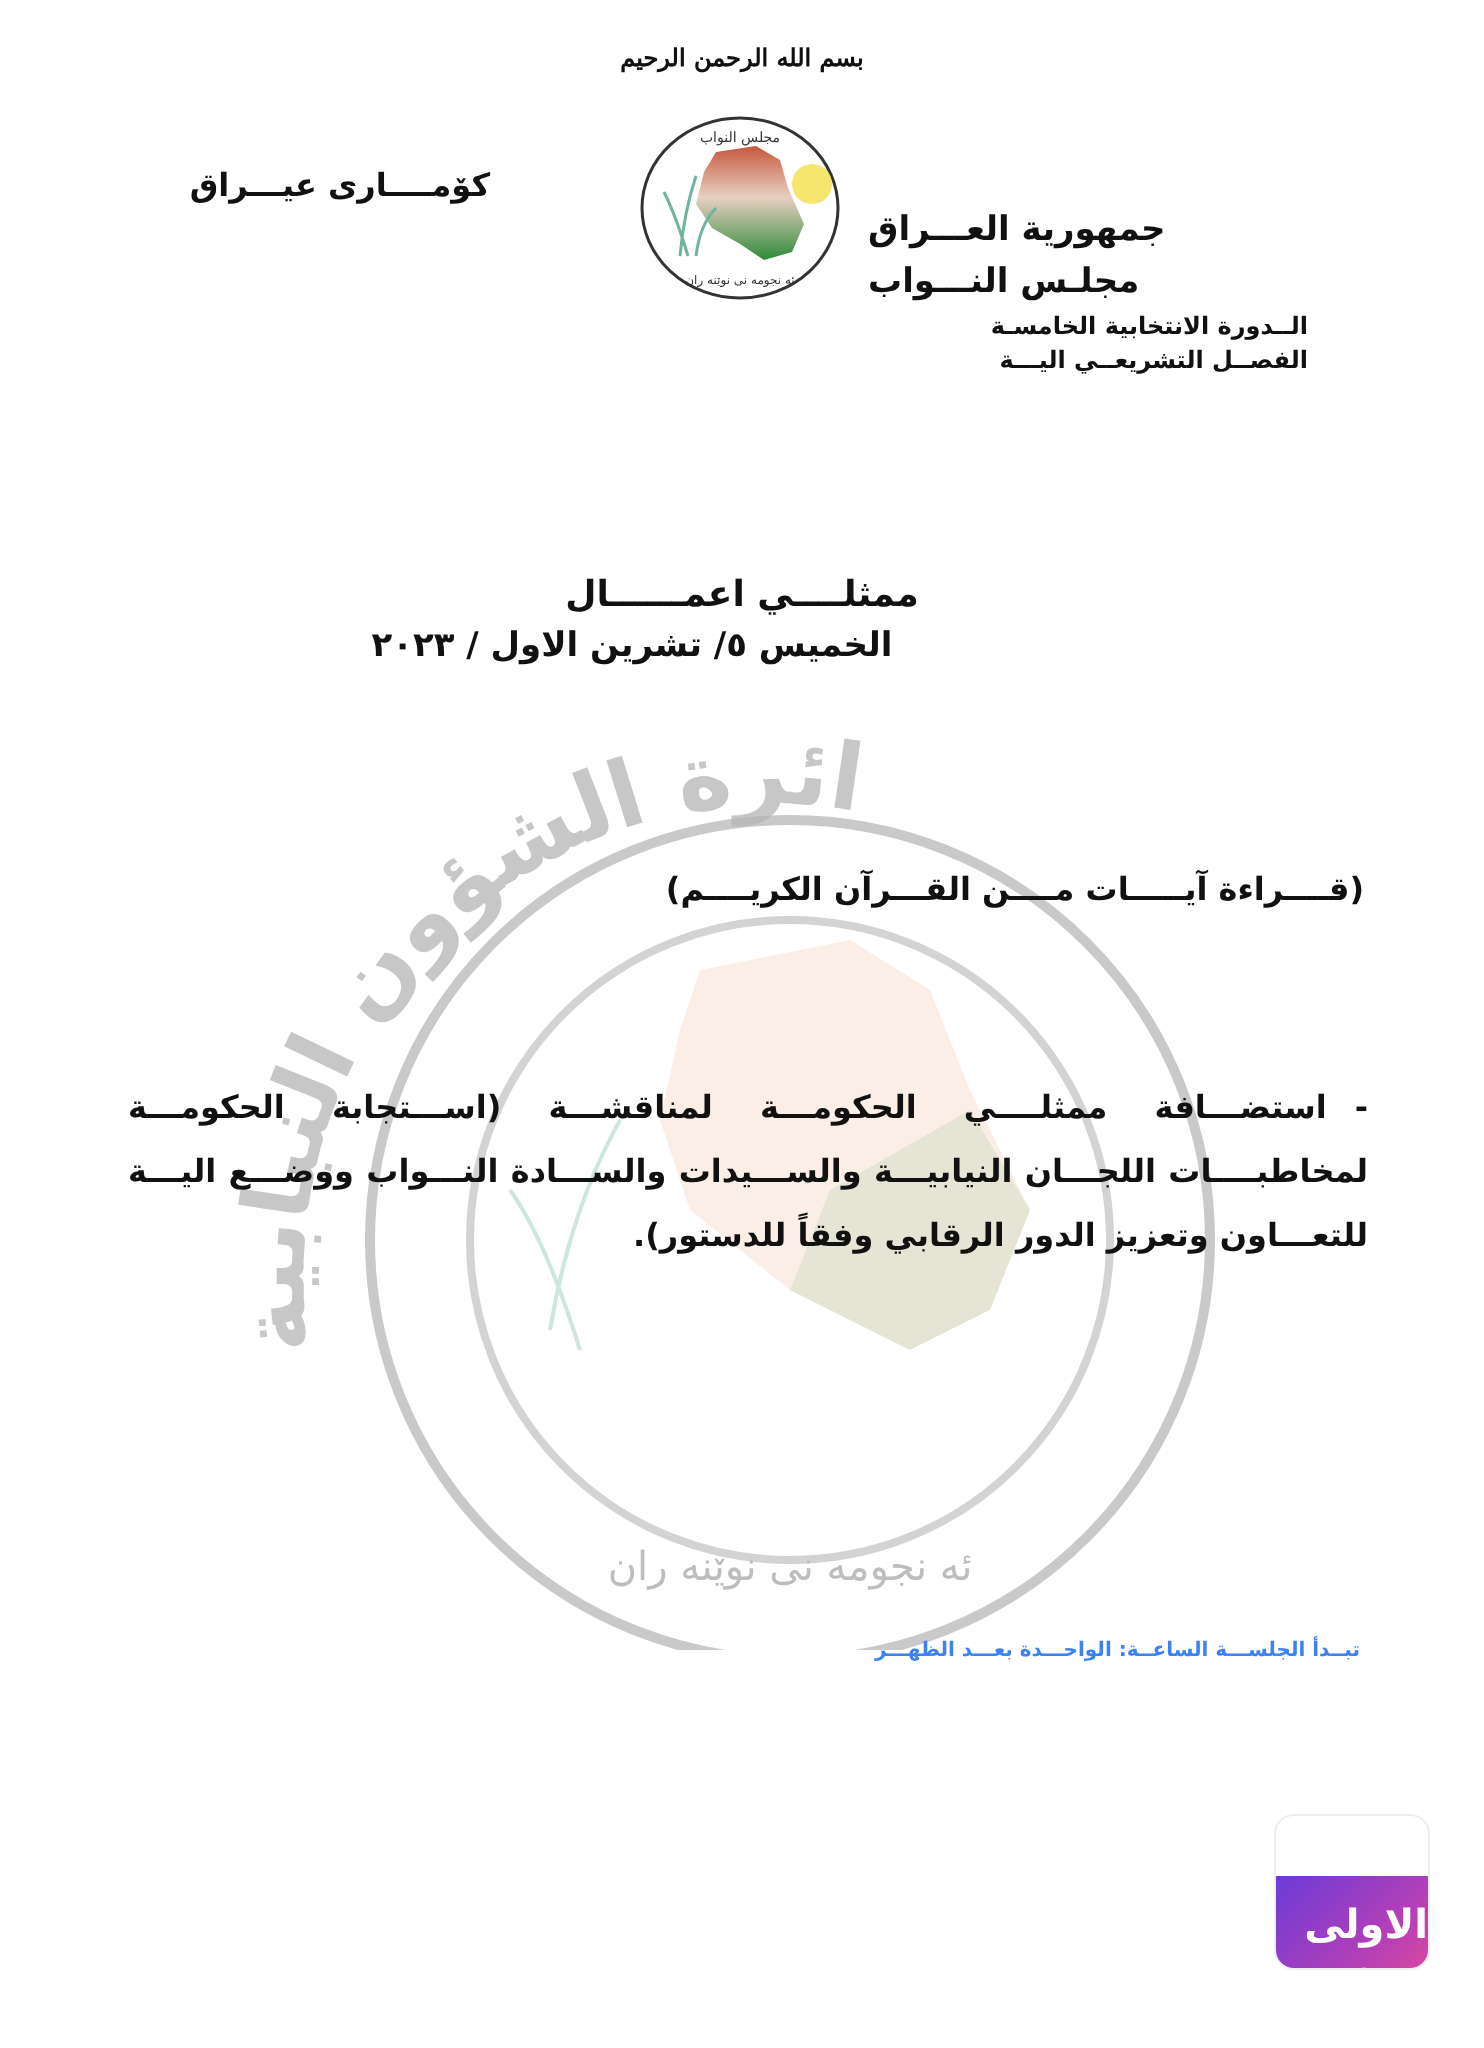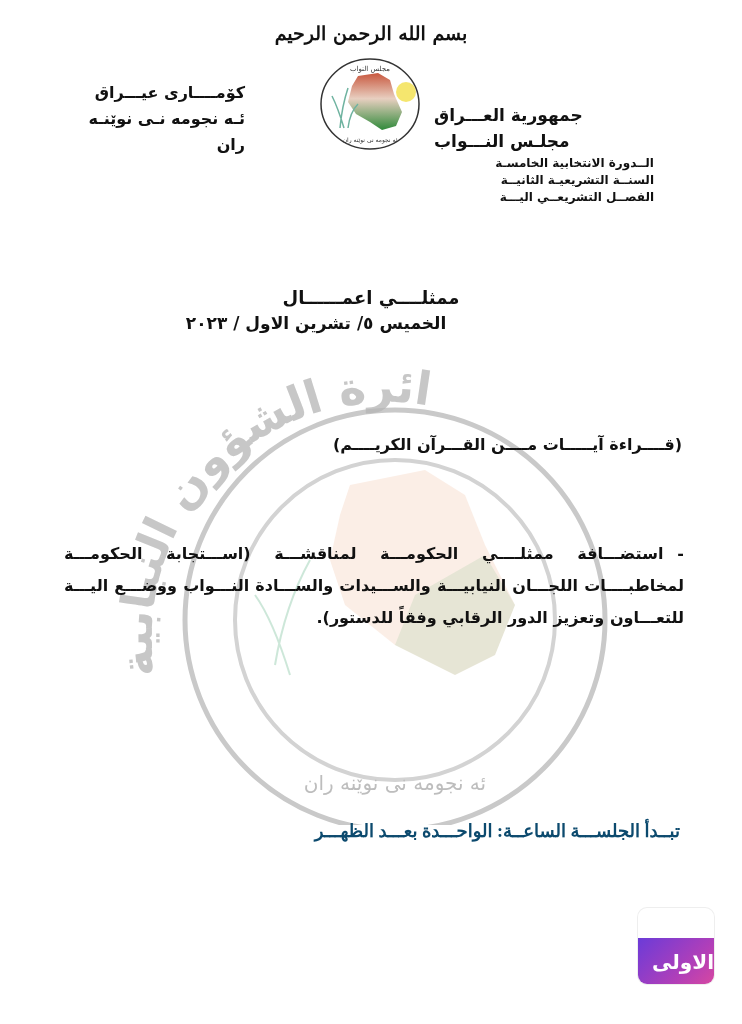--- a/index.html
+++ b/index.html
@@ -4,66 +4,64 @@
 <style>
   html, body { margin: 0; padding: 0; }
   body {
     width: 742px; height: 1024px; background: #ffffff; position: relative; overflow: hidden;
     font-family: "DejaVu Sans", sans-serif; color: #111;
   }
   .abs { position: absolute; }
   .rtl { direction: rtl; unicode-bidi: embed; }
 
   
-  .basmala { left: 0; top: 22px; width: 742px; text-align: center; font-family: "DejaVu Serif", serif; font-size: 19px; font-weight: bold; }
+  .basmala { left: 0; top: 22px; width: 742px; text-align: center; font-family: "DejaVu Serif", serif; font-size: 12px; font-weight: bold; }
   .hdr-right { right: 88px; top: 80px; text-align: left; width: 220px; margin-top: 22px; }
   .hdr-right .l1 { font-size: 17px; font-weight: bold; line-height: 26px; }
   .hdr-right .l2 { font-size: 17px; font-weight: bold; line-height: 26px; }
   .hdr-sub { right: 88px; top: 155px; width: 220px; text-align: right; font-size: 12px; font-weight: bold; line-height: 17px; }
   .hdr-left { left: 55px; top: 80px; width: 190px; text-align: right; }
   .hdr-left div { font-size: 16px; font-weight: bold; line-height: 26px; }
 
   .logo { left: 318px; top: 56px; width: 104px; height: 96px; }
 
   
   .title { left: 0; top: 285px; width: 742px; text-align: center; font-size: 18px; font-weight: bold; line-height: 26px; }
   .date { left: 0; top: 310px; width: 632px; text-align: center; font-size: 17px; font-weight: bold; line-height: 26px; }
 
   
   .wm { left: 95px; top: 345px; width: 580px; height: 480px; }
 
   .quran { right: 60px; top: 435px; font-size: 16px; font-weight: bold; text-align: left; }
   .item { right: 58px; top: 538px; width: 620px; text-align: justify; font-size: 16px; font-weight: bold; line-height: 32px; }
   .item .dash { display: inline-block; margin-left: 14px; }
 
-  .session { right: 62px; top: 820px; font-size: 18px; font-weight: bold; color: #0c4a6e; text-align: right; font-family: Liberation Serif, serif; }
+  .session { right: 62px; top: 820px; font-size: 10px; font-weight: bold; color: #3b82f6; text-align: right; }
 
   
   .badge { left: 638px; top: 908px; width: 76px; height: 76px; border-radius: 9px; overflow: hidden; box-shadow: 0 0 0 1px #eee; }
   .badge .top { height: 71px; background: linear-gradient(135deg, #6b3bd8 0%, #b23fb8 55%, #ec4d93 100%); display: flex; align-items: center; justify-content: center; color: #fff; font-weight: bold; font-size: 20px; margin-top: 30px; }
   .badge .bot { height: 34px; background: linear-gradient(90deg, #4aa0dc, #6ac1e8); color: #fff; font-weight: bold; font-size: 13px; text-align: center; line-height: 22px; font-family: "Liberation Sans", sans-serif; }
 </style>
 </head>
 <body>
 
 <div class="abs basmala rtl">بسم الله الرحمن الرحيم</div>
 
 <div class="abs hdr-right rtl">
   <div class="l1">جمهورية العـــراق</div>
   <div class="l2">مجلـس النـــواب</div>
 </div>
 <div class="abs hdr-sub rtl">
   <div>الــدورة الانتخابية الخامسـة</div>
-  <div>السنــة التشريعيـة الثانيــة</div>
   <div>الفصــل التشريعــي اليـــة</div>
 </div>
 
 <div class="abs hdr-left rtl">
   <div>كۆمــــارى عيـــراق</div>
-  <div>ئـه نجومه نـى نوێنـه ران</div>
 </div>
 
 <svg class="abs logo" viewBox="0 0 104 96">
   <ellipse cx="52" cy="48" rx="49" ry="45" fill="#fff" stroke="#333" stroke-width="1.5"></ellipse>
   <circle cx="88" cy="36" r="10" fill="#f2e04a" opacity="0.8"></circle>
   <path d="M40 20 L60 17 L72 24 L76 38 L84 56 L78 70 L64 74 L52 66 L38 58 L30 46 L34 30 Z" fill="url(#mapg)"></path>
   <defs>
     <linearGradient id="mapg" x1="0" y1="0" x2="0" y2="1">
       <stop offset="0" stop-color="#c8573e"></stop>
       <stop offset="0.45" stop-color="#e8cfc0"></stop>

